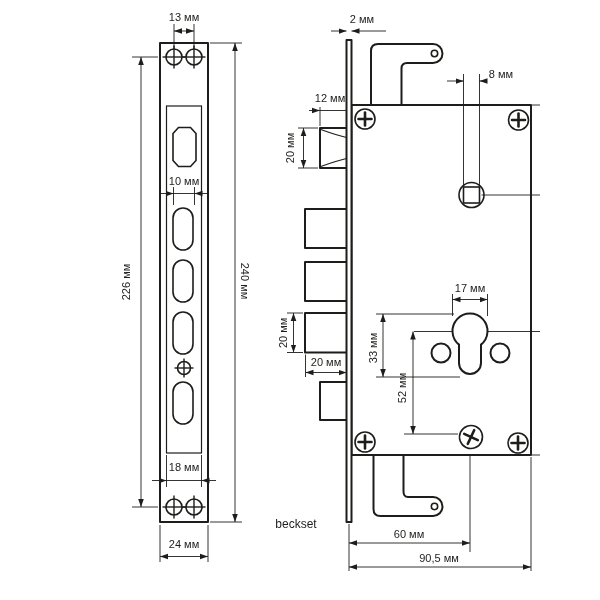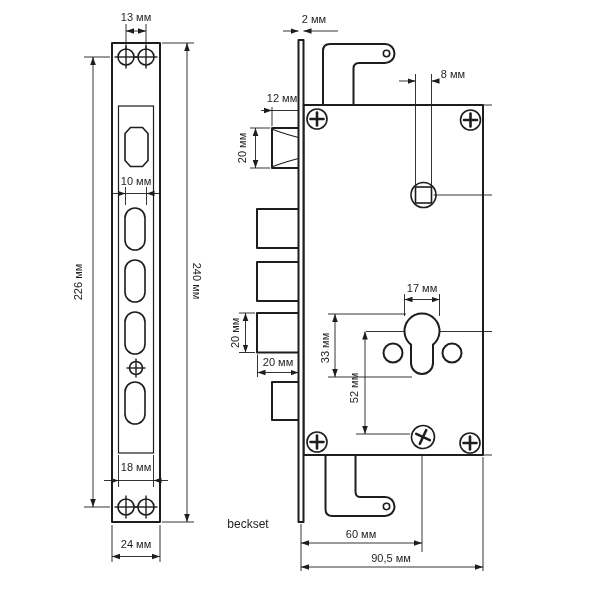--- a/index.html
+++ b/index.html
@@ -1,18 +1,18 @@
 <!DOCTYPE html>
 <html style="--line: #1d1d1b; --text: #1d1d1b; --bg: #ffffff;"><head>
 <meta charset="utf-8">
 <style>
   :root{ --line:#1d1d1b; --text:#1d1d1b; --bg:#ffffff; }
   html,body{margin:0;padding:0;background:var(--bg);}
   .stage{width:492px;height:600px;position:relative;background:var(--bg);
-         font-family:"Liberation Sans",sans-serif;overflow:hidden;}
+         font-family:"Liberation Sans",sans-serif;overflow:hidden;padding-left:48px;}
   svg{display:block;}
   .ol   {stroke:var(--line);stroke-width:2;fill:#fff;stroke-linejoin:round;}
   .olnf {stroke:var(--line);stroke-width:2;fill:none;stroke-linejoin:round;}
   .ol2  {stroke:var(--line);stroke-width:1.6;fill:none;}
   .mid  {stroke:var(--line);stroke-width:1.2;fill:none;}
   .thin {stroke:var(--line);stroke-width:0.9;fill:none;}
   .cross{stroke:var(--line);stroke-width:2.6;fill:none;stroke-linecap:round;}
   .crs2 {stroke:var(--line);stroke-width:1.4;fill:none;}
   .mk   {fill:var(--line);}
   .lbl  {font:11px "Liberation Sans",sans-serif;fill:var(--text);text-anchor:middle;}

